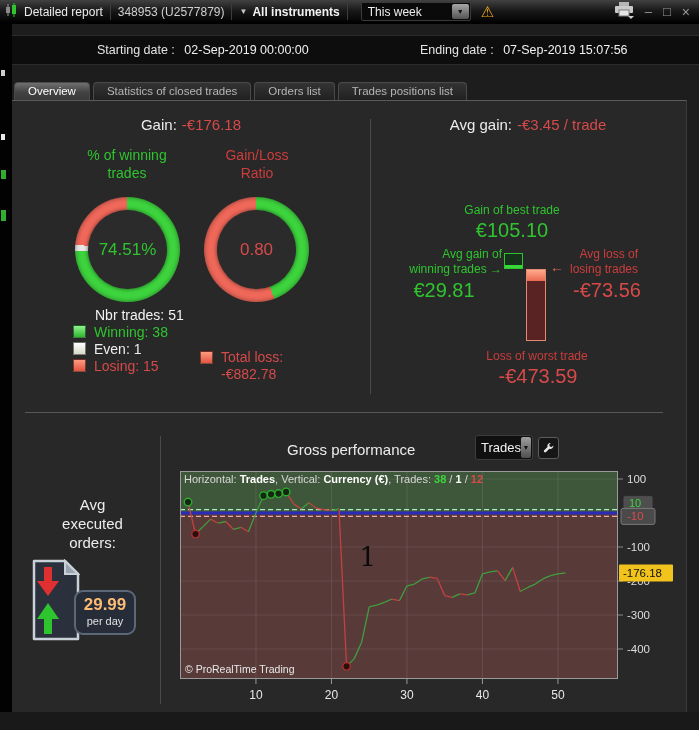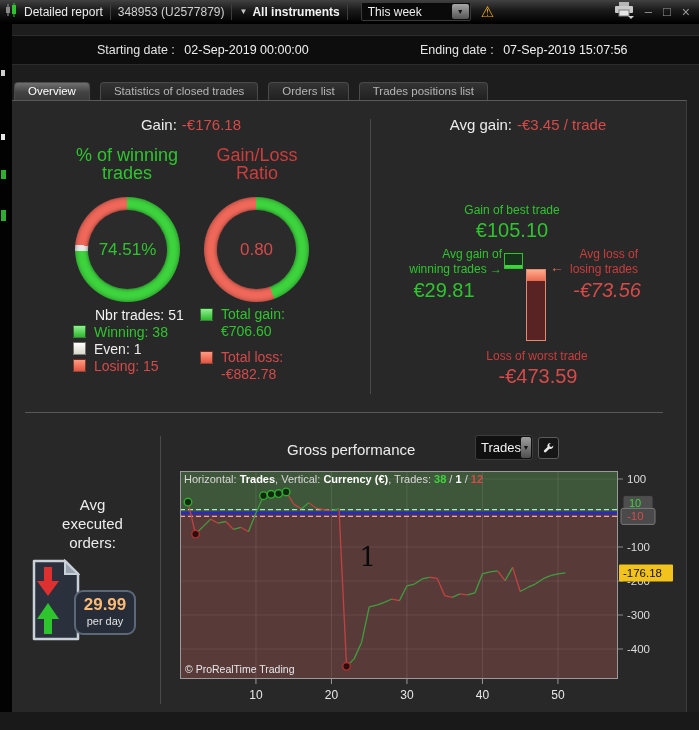--- a/index.html
+++ b/index.html
@@ -28,39 +28,39 @@
   .left-strip { position:absolute; left:0; top:24px; width:12px; height:706px; background:#020202; }
   .left-strip i { position:absolute; left:1px; display:block; }
 
   
   .datesbar { position:absolute; left:12px; top:35px; width:687px; height:30px; background:#0d0d0d;
     border-top:1px solid #2c2c2c; border-bottom:1px solid #2c2c2c; color:#e4e4e4; font-size:12.5px; }
   .date-group { position:absolute; top:0; line-height:28px; white-space:nowrap; }
   .date-group b { font-weight:normal; margin-left:6px; color:#f0f0f0; }
 
   
-  .tabs { position:absolute; left:14px; top:82px; display:flex; gap:10px; height:18px; font-size:11.5px; }
+  .tabs { position:absolute; left:14px; top:82px; display:flex; gap:3px; height:18px; font-size:11.5px; }
   .tab { padding:0 13px; line-height:17px; color:#b5b5b5; background:linear-gradient(#343434,#202020);
     border:1px solid #4a4a4a; border-bottom:none; border-radius:4px 4px 0 0; white-space:nowrap; }
   .tab.active { background:linear-gradient(#707070,#424242 55%,#3a3a3a); color:#fff; }
 
   
   .panel { position:absolute; left:12px; top:100px; width:675px; height:612px; background:#282828;
     border-top:1px solid #5a5a5a; border-right:1px solid #3a3a3a; }
   .panel > div { position:absolute; }
 
   .gain-h { left:0; top:15px; width:358px; text-align:center; font-size:15px; color:#ececec; }
   .avg-h  { left:358px; top:15px; width:316px; text-align:center; font-size:15px; color:#ececec; }
   .red-val { color:#d64a4a; margin-left:5px; }
 
   .v-div1 { left:358px; top:18px; width:1px; height:275px; background:#4a4a4a; }
   .h-div  { left:13px; top:311px; width:638px; height:1px; background:#585858; }
   .v-div2 { left:148px; top:335px; width:1px; height:268px; background:#4a4a4a; }
 
-  .donut-title { font-size:18px; line-height:18px; text-align:center; white-space:pre-line; }
+  .donut-title { font-size:14px; line-height:18px; text-align:center; white-space:pre-line; }
   .t-green { color:#2fc42f; } .t-red { color:#cc3d3d; }
   .donut { width:105px; height:105px; border-radius:50%; box-shadow:inset 0 0 5px rgba(0,0,0,.45); }
   .donut::after { content:""; position:absolute; inset:13px; background:#2b2b2b; border-radius:50%;
     box-shadow:0 0 4px rgba(0,0,0,.6); }
   .donut-value { position:absolute; inset:0; display:flex; align-items:center; justify-content:center;
     font-size:17px; z-index:2; }
 
   .stats { left:61px; top:205px; font-size:14px; }
   .stat-row { display:flex; align-items:center; height:17px; white-space:nowrap; }
   .stat-nbr { padding-left:22px; color:#f2f2f2; }
@@ -201,27 +201,20 @@
       <div class="stat-row">
         <span class="swatch sw-white"></span>
         <span class="c-white">Even: 1</span>
       </div>
       <div class="stat-row">
         <span class="swatch sw-red"></span>
         <span class="c-red">Losing: 15</span>
       </div>
     </div>
 
-    <div class="totals tot-gain">
-      <span class="swatch sw-green"></span>
-      <span class="c-green">
-        <span>Total gain:</span><br>
-        <span>€706.60</span>
-      </span>
-    </div>
     <div class="totals tot-loss">
       <span class="swatch sw-red"></span>
       <span class="c-red">
         <span>Total loss:</span><br>
         <span>-€882.78</span>
       </span>
     </div>
 
     <div class="bw-small t-green ta-c" style="left:420px; top:102px; width:160px;">Gain of best trade</div>
     <div class="bw-big c-green ta-c" style="left:430px; top:118px; width:140px;">€105.10</div>
@@ -232,21 +225,21 @@
     <div class="bar-best" id="bar-best" style="height: 16px;">
       <div class="bar-best-band" id="bar-best-band" style="height: 3px;"></div>
     </div>
     <div class="bar-worst" id="bar-worst" style="height: 72px;">
       <div class="bar-worst-band" id="bar-worst-band" style="height: 11px;"></div>
     </div>
 
     <div class="bw-small t-red" style="left:558px; top:146px;text-align:right;">Avg loss of
 losing trades</div>
     <div class="arrow-left" style="position:absolute; left:538px; top:158px;">←</div>
-    <div class="bw-big c-red ta-c" style="left:540px; top:178px; width:110px;font-style:italic;">-€73.56</div>
+    <div class="bw-big c-red ta-c" style="left:540px; top:178px; width:110px;">-€73.56</div>
     <div class="bw-small t-red ta-c" style="left:440px; top:248px; width:170px;">Loss of worst trade</div>
     <div class="bw-big c-red ta-c" style="left:446px; top:264px; width:160px;">-€473.59</div>
 
     <div class="h-div"></div>
     <div class="v-div2"></div>
 
     <div class="avg-orders-label">Avg
 executed
 orders:</div>
     <div style="left:20px; top:458px;">

